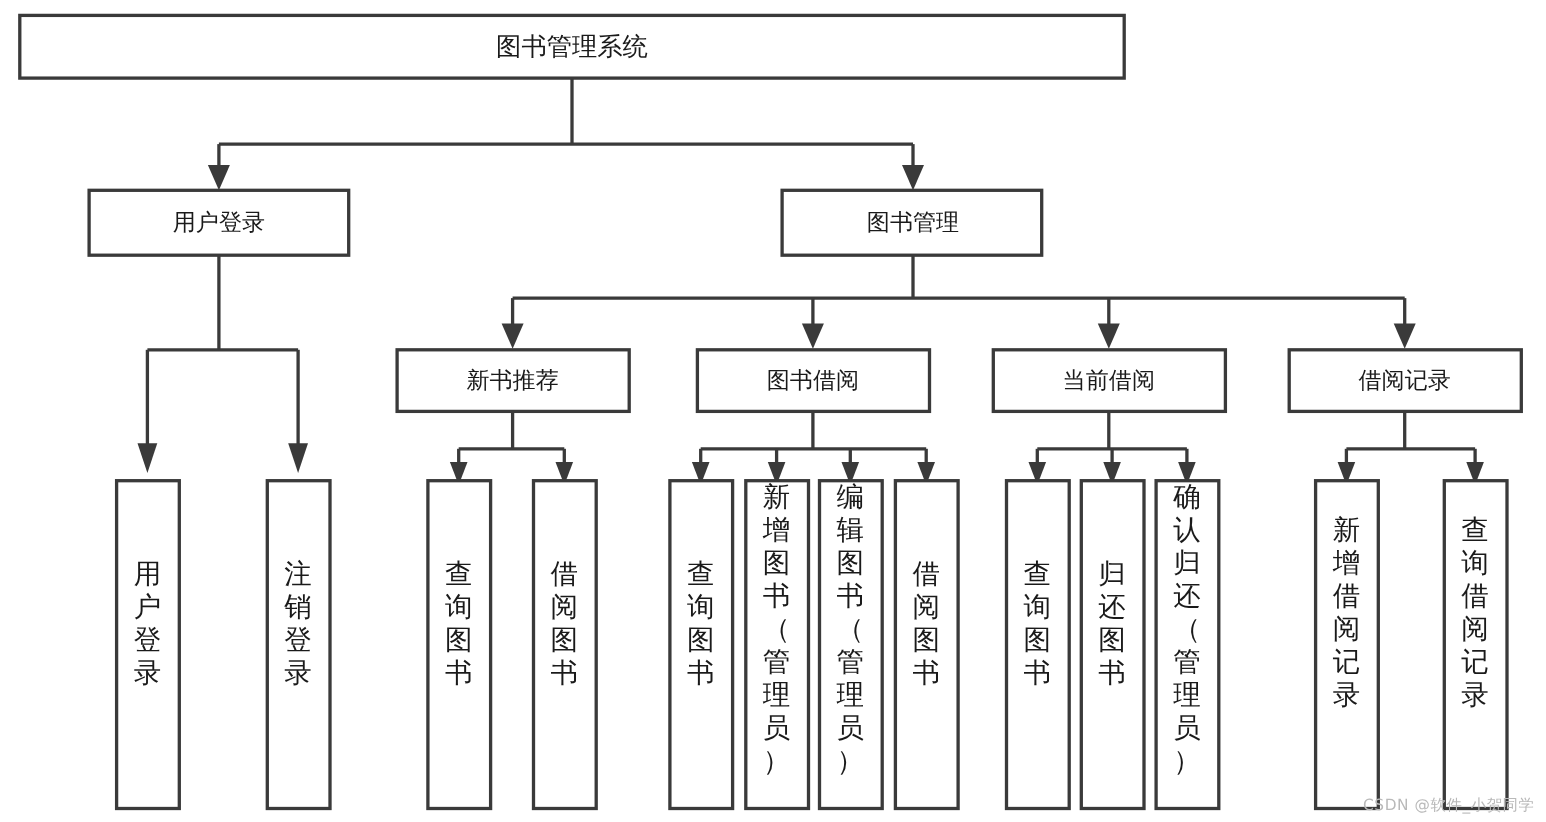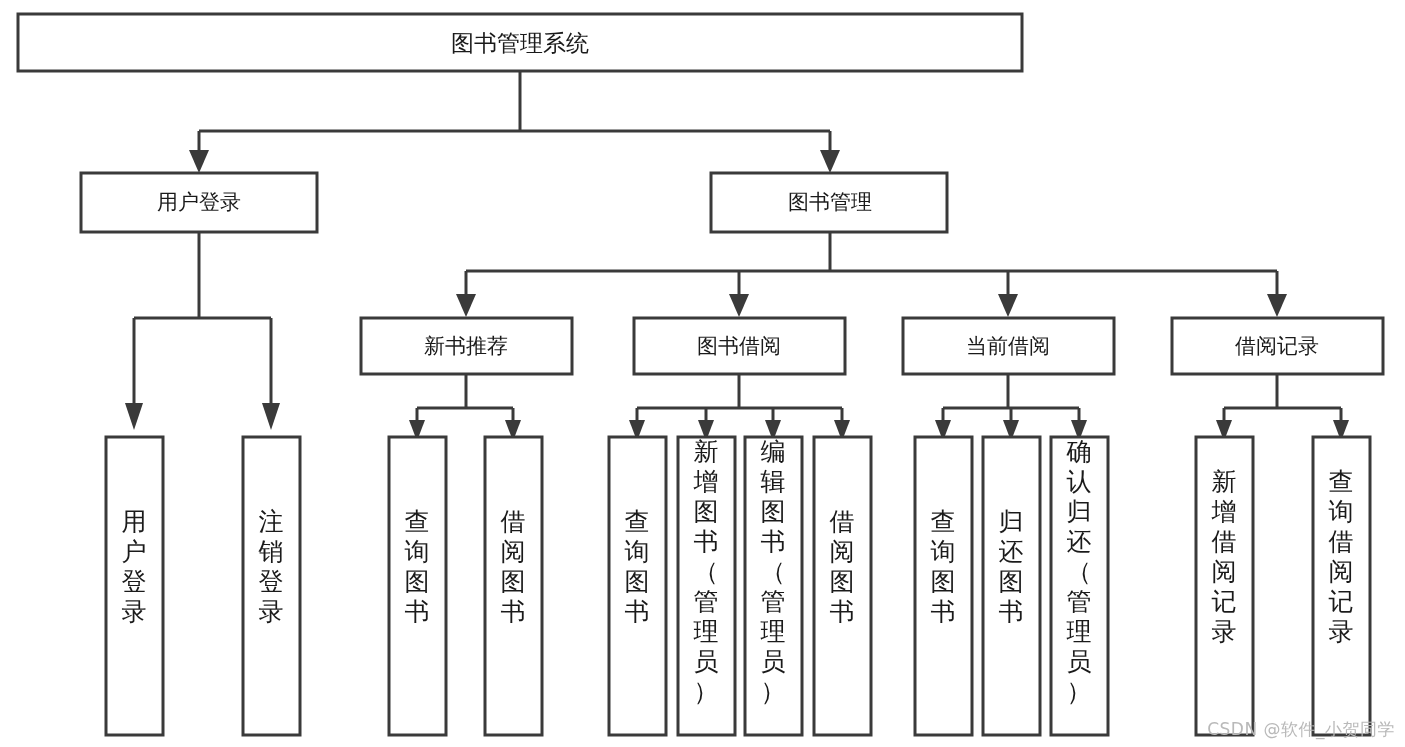--- a/index.html
+++ b/index.html
@@ -53,21 +53,21 @@
     fill: #1a1a1a;
     font-family: "DejaVu Sans", "Liberation Sans", sans-serif;
     font-size: 25px;
     text-anchor: middle;
   }
   .watermark {
     position: absolute;
     right: 10px;
     bottom: 6px;
     font-family: "DejaVu Sans", "Liberation Sans", sans-serif;
-    font-size: 17px;
+    font-size: 14px;
     color: #b9b9b9;
     white-space: nowrap;
     letter-spacing: 0.5px;
     pointer-events: none;
   }
 </style>
 </head>
 <body>
 
 <div id="diagram-root">

